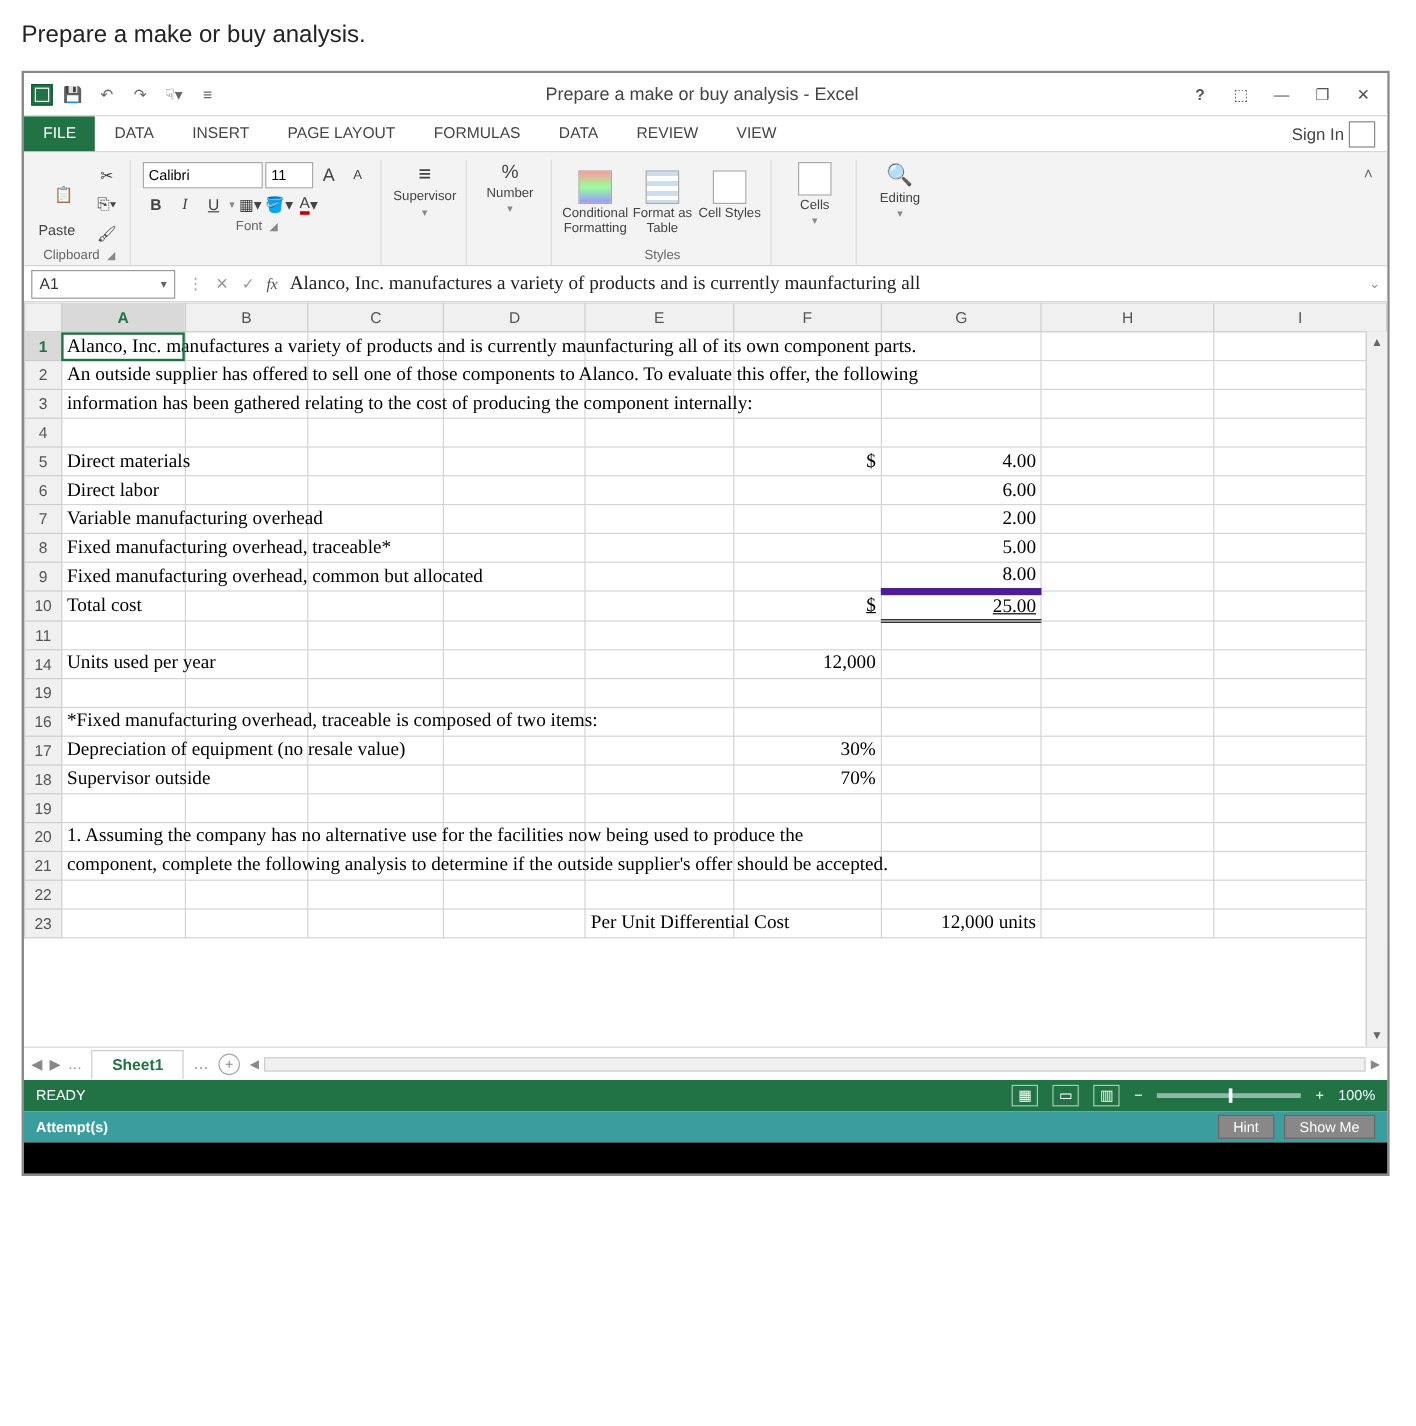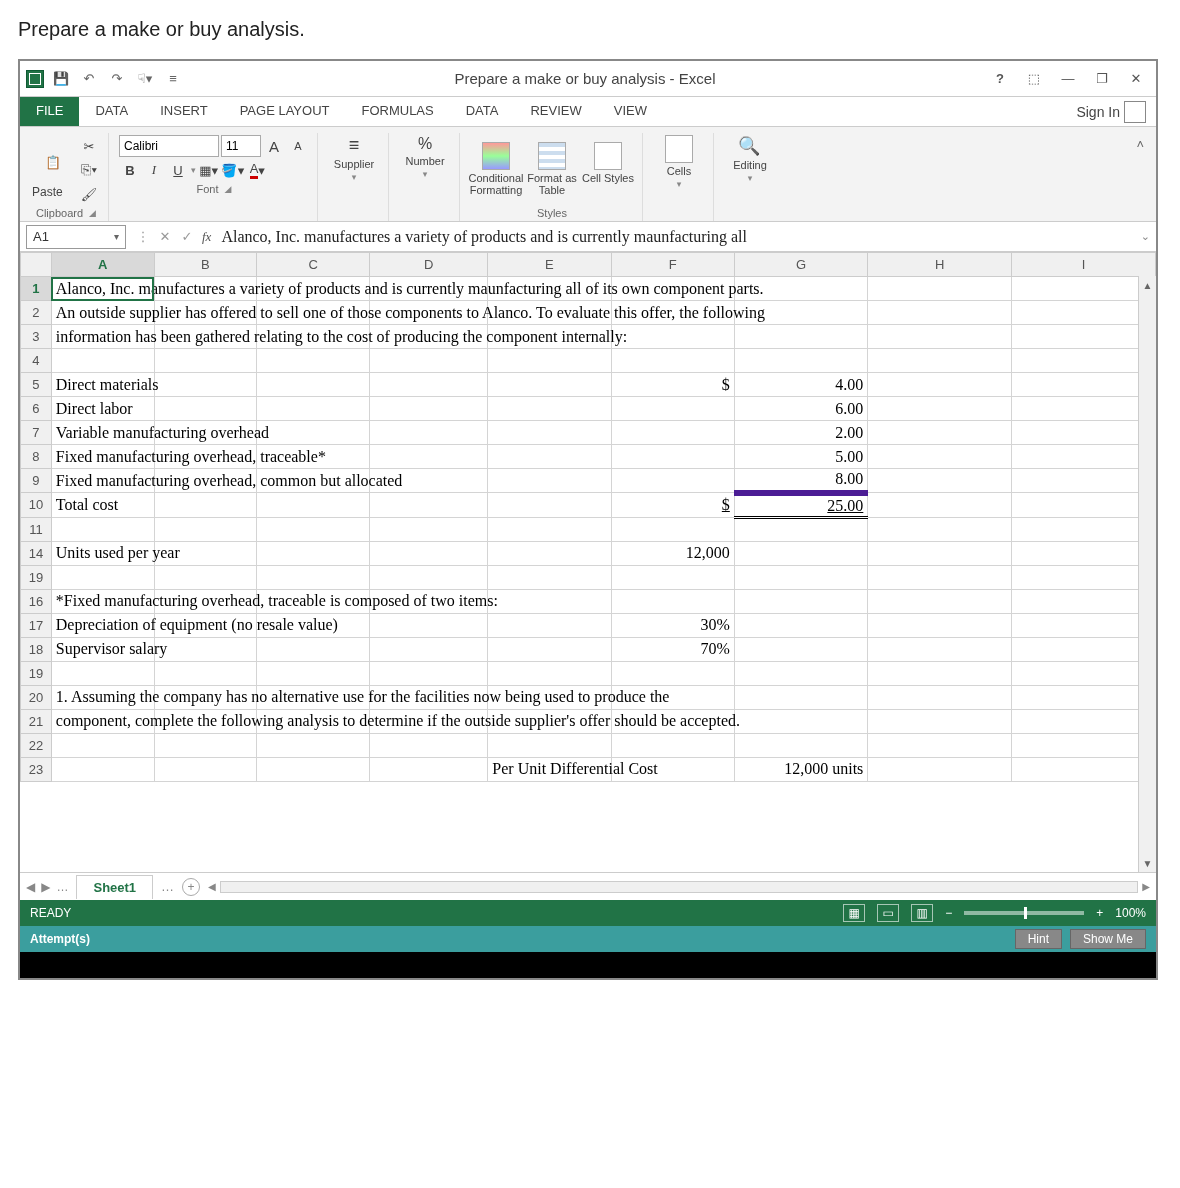--- a/index.html
+++ b/index.html
@@ -27,21 +27,21 @@
 .big-btn { width: 42px; height: 42px; display: flex; align-items: center; justify-content: center; }
 .font-select { width: 100px; height: 22px; border: 1px solid #aaa; font-size: 12px; padding: 1px 4px; background: #fff; }
 .size-select { width: 40px; height: 22px; border: 1px solid #aaa; font-size: 12px; padding: 1px 4px; background: #fff; }
 .fontbtn { min-width: 22px; height: 22px; display: inline-flex; align-items: center; justify-content: center; font-size: 13px; color: #444; cursor: pointer; }
 .ribbon-col { display: flex; flex-direction: column; gap: 2px; }
 .ribbon-row { display: flex; gap: 2px; align-items: center; }
 .styles-big { width: 52px; height: 56px; display: flex; flex-direction: column; align-items: center; justify-content: flex-start; font-size: 11px; color: #444; gap: 2px; }
 .styles-big .icon-box { width: 28px; height: 28px; border: 1px solid #aaa; background: #fff; }
 .collapse { margin-left: auto; padding: 4px 8px; color: #666; }
 .namebox-row { display: flex; align-items: center; border-bottom: 1px solid #ccc; height: 30px; background: #fff; }
-.namebox { width: 100px; height: 24px; border: 1px solid #999; margin: 2px 6px; padding: 2px 6px; font-size: 13px; display: flex; align-items: center; justify-content: space-between; }
+.namebox { width: 120px; height: 24px; border: 1px solid #999; margin: 2px 6px; padding: 2px 6px; font-size: 13px; display: flex; align-items: center; justify-content: space-between; }
 .namebox-dd { color: #666; font-size: 10px; }
 .fx-btn { width: 22px; height: 22px; display: inline-flex; align-items: center; justify-content: center; color: #999; }
 .fx-label { font-style: italic; font-family: "Times New Roman", serif; font-size: 13px; color: #555; margin: 0 4px; }
 .formula-bar { flex: 1; padding: 2px 6px; font-family: "Times New Roman", serif; font-size: 16px; color: #222; white-space: nowrap; overflow: hidden; }
 .formula-dd { padding: 2px 6px; color: #888; font-size: 11px; }
 .grid-wrap { position: relative; height: 620px; overflow: hidden; background: #fff; }
 table.grid { border-collapse: collapse; width: 100%; font-family: "Times New Roman", serif; font-size: 16px; color: #000; table-layout: fixed; }
 .grid th { background: #f0f0f0; border: 1px solid #ccc; font-family: "Segoe UI", Arial, sans-serif; font-weight: 400; font-size: 13px; color: #555; height: 24px; }
 .grid th.rowhdr { width: 30px; text-align: center; }
 .grid th.colhdr { height: 24px; }
@@ -146,21 +146,21 @@
       </div>
       <div class="ribbon-label">
           <span>Font</span>
           <span class="dialog-launcher">◢</span>
         </div>
     </div>
 
     <div class="ribbon-group">
       <div class="styles-big">
         <div style="font-size:18px">≡</div>
-        <div>Supplier</div>
+        <div>Supervisor</div>
         <div style="font-size:9px;color:#888">▾</div>
       </div>
     </div>
 
     <div class="ribbon-group">
       <div class="styles-big">
         <div style="font-size:16px">%</div>
         <div>Number</div>
         <div style="font-size:9px;color:#888">▾</div>
       </div>
@@ -408,21 +408,21 @@
             <td class="" style=""></td>
             <td class="" style=""></td>
             <td class="" style=""></td>
             <td class=" num" style="">30%</td>
             <td class=" num" style=""></td>
             <td class="" style=""></td>
             <td class="" style=""></td>
           </tr>
           <tr>
             <th class="rowhdr">18</th>
-            <td class="" style="">      Supervisor salary</td>
+            <td class="" style="">      Supervisor outside</td>
             <td class="" style=""></td>
             <td class="" style=""></td>
             <td class="" style=""></td>
             <td class="" style=""></td>
             <td class=" num" style="">70%</td>
             <td class=" num" style=""></td>
             <td class="" style=""></td>
             <td class="" style=""></td>
           </tr>
           <tr>

